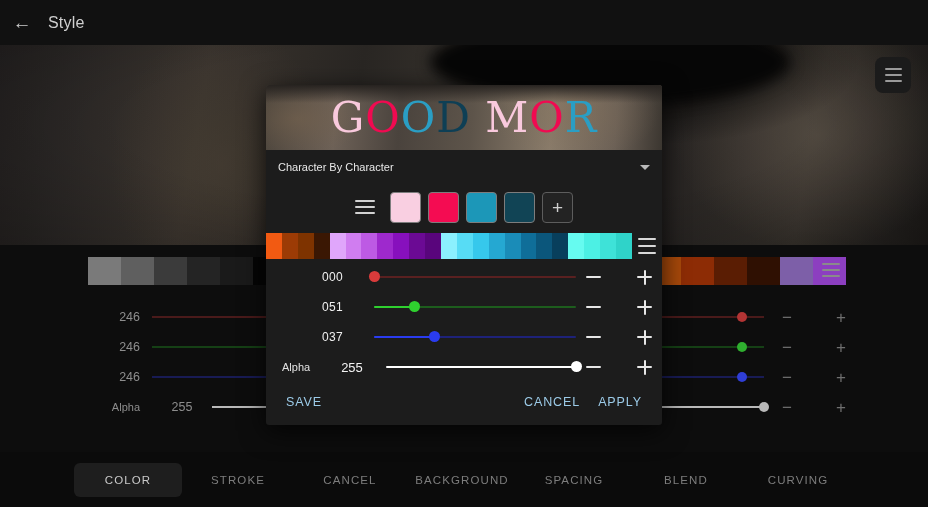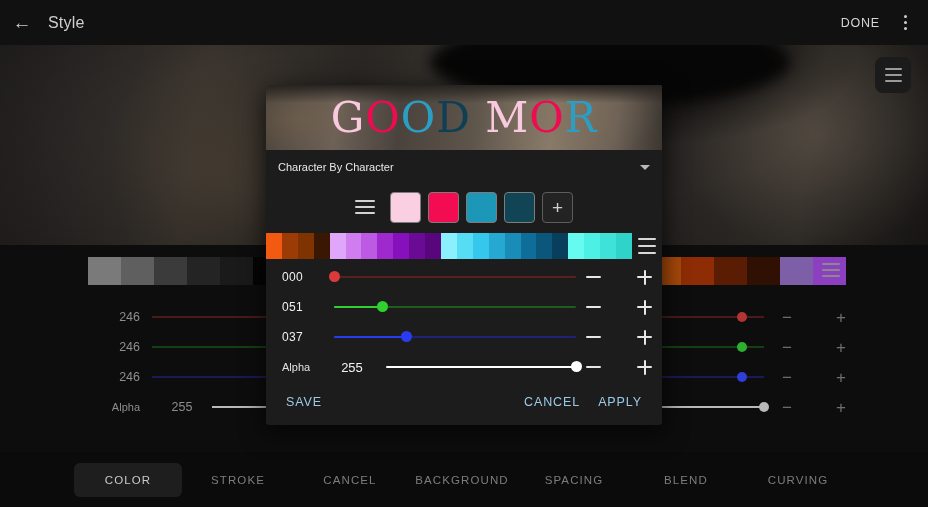--- a/index.html
+++ b/index.html
@@ -152,21 +152,21 @@
   }
   .gradient-strip { display: flex; height: 26px; flex: 1; margin-left: 0; }
   .gradient-strip .gsw { flex: 1 1 0; height: 26px; }
   .gradient-handle { width: 30px; height: 16px; display: flex; flex-direction: column;
                      justify-content: space-between; padding: 0 6px; }
   .gradient-handle i { display: block; height: 2px; background: #d8d8d8; border-radius: 1px; }
 
   .srow {
     height: 30px; display: flex; align-items: center; padding: 0 10px 0 16px; background: #1c1c1c;
   }
-  .srow .lbl { width: 44px; color: #f0f0f0; font-size: 12px; letter-spacing: .3px; }
+  .srow .lbl { width: 44px; color: #f0f0f0; font-size: 12px; letter-spacing: .3px; margin-left: 40px; }
   .srow .alpha-lbl { width: 44px; color: #e2e2e2; font-size: 11px; }
   .srow .alpha-num { width: 52px; color: #f3f3f3; font-size: 13px; text-align: center; }
   .track { position: relative; flex: 1; height: 2px; margin: 0 10px 0 8px; }
   .track .line { position: absolute; left: 0; right: 0; top: 0; height: 2px; border-radius: 1px; }
   .track .fill { position: absolute; left: 0; top: 0; height: 2px; border-radius: 1px; }
   .track .knob { position: absolute; top: -5px; width: 11px; height: 11px; border-radius: 50%; }
   .pm { width: 66px; display: flex; align-items: center; justify-content: space-between; }
   .pm .minus { width: 15px; height: 2px; background: #e6e6e6; border-radius: 1px; display: block; }
   .pm .plus { position: relative; width: 15px; height: 15px; display: block; }
   .pm .plus::before, .pm .plus::after {
@@ -183,28 +183,20 @@
   .act.cancel { margin-right: 18px; }
 </style>
 </head>
 <body>
 
 <div id="app">
 
   <div class="topbar">
     <div class="back-arrow">←</div>
     <div class="topbar-title">Style</div>
-    <div class="topbar-right">
-      <div class="done-btn">DONE</div>
-      <div class="kebab">
-        <i></i>
-          <i></i>
-          <i></i>
-      </div>
-    </div>
   </div>
 
   <div class="canvas-area">
     <div class="canvas-dark-blob"></div>
     <div class="canvas-vignette"></div>
     <div class="hamburger-fab">
       <i></i>
         <i></i>
         <i></i>
     </div>

